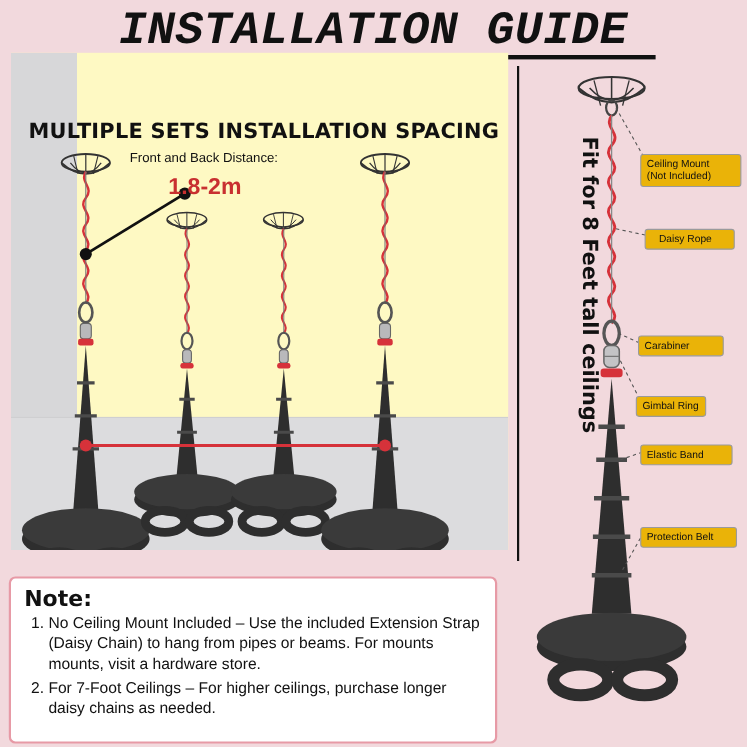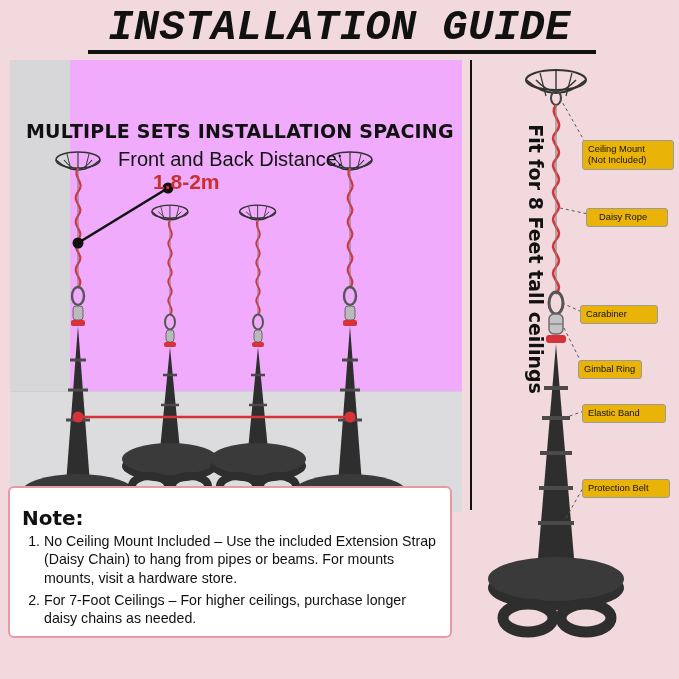--- a/index.html
+++ b/index.html
@@ -22,39 +22,39 @@
     letter-spacing:0.5px;
     color:#111;
     font-family:Liberation Mono, monospace;
   }
   .title-rule{
     position:absolute;left:88px;top:50px;width:508px;height:4px;background:#111;
   }
 
   
   .left-panel{
-    position:absolute;left:10px;top:60px;width:452px;height:452px;
-    background:#f0abfc;
+    position:absolute;left:10px;top:48px;width:452px;height:452px;
+    background:#fef9c3;
     overflow:hidden;
   }
   
   .wall-left{position:absolute;left:0;top:0;width:60px;height:452px;background:#d7d7d9;}
   .floor{position:absolute;left:0;bottom:0;width:452px;height:120px;background:#dcdcde;}
   .floor-edge{position:absolute;left:0;bottom:120px;width:452px;height:1px;background:#cfcfd1;}
 
   .sub-head{
     position:absolute;left:16px;top:60px;
     font-size:19px;font-weight:bold;color:#111;
     font-family:"DejaVu Sans", sans-serif;
     letter-spacing:0.2px;
   }
 
   .fb-label{
     position:absolute;left:108px;top:88px;
-    font-size:20px;color:#111;font-weight:500;
+    font-size:12px;color:#111;font-weight:500;
   }
   .fb-value{
     position:absolute;left:143px;top:110px;
     font-size:21px;color:#c83030;font-weight:bold;
   }
   .lr-label{
     position:absolute;left:113px;top:451px;
     font-size:14.5px;color:#111;font-weight:500;
   }
 
@@ -68,24 +68,24 @@
     transform:rotate(90deg);
     transform-origin:center center;
     font-size:19px;font-weight:bold;color:#111;
     font-family:"DejaVu Sans", sans-serif;
     text-align:center;
     white-space:nowrap;
   }
 
   
   .note{
-    position:absolute;left:8px;top:486px;width:444px;height:152px;
+    position:absolute;left:8px;top:524px;width:444px;height:152px;
     background:#fff;border:2px solid #e79aa6;border-radius:6px;
     box-sizing:border-box;
-    padding:18px 10px 6px 12px;
+    padding:6px 10px 6px 12px;
   }
   .note h3{
     margin:0 0 2px 0;font-size:20px;font-weight:bold;color:#111;
     font-family:"DejaVu Sans", sans-serif;
   }
   .note ol{
     margin:0;padding-left:22px;
   }
   .note li{
     font-size:14.2px;line-height:1.29;color:#111;margin-bottom:4px;

